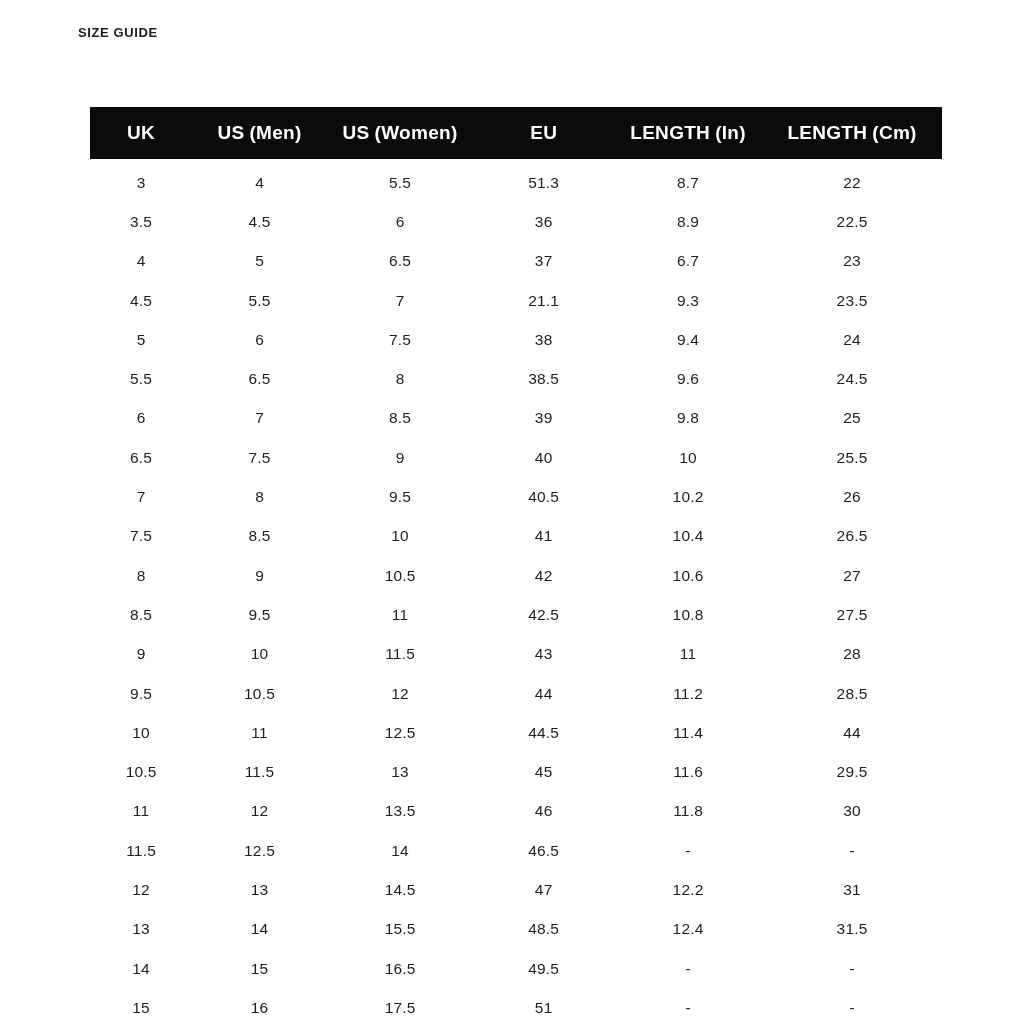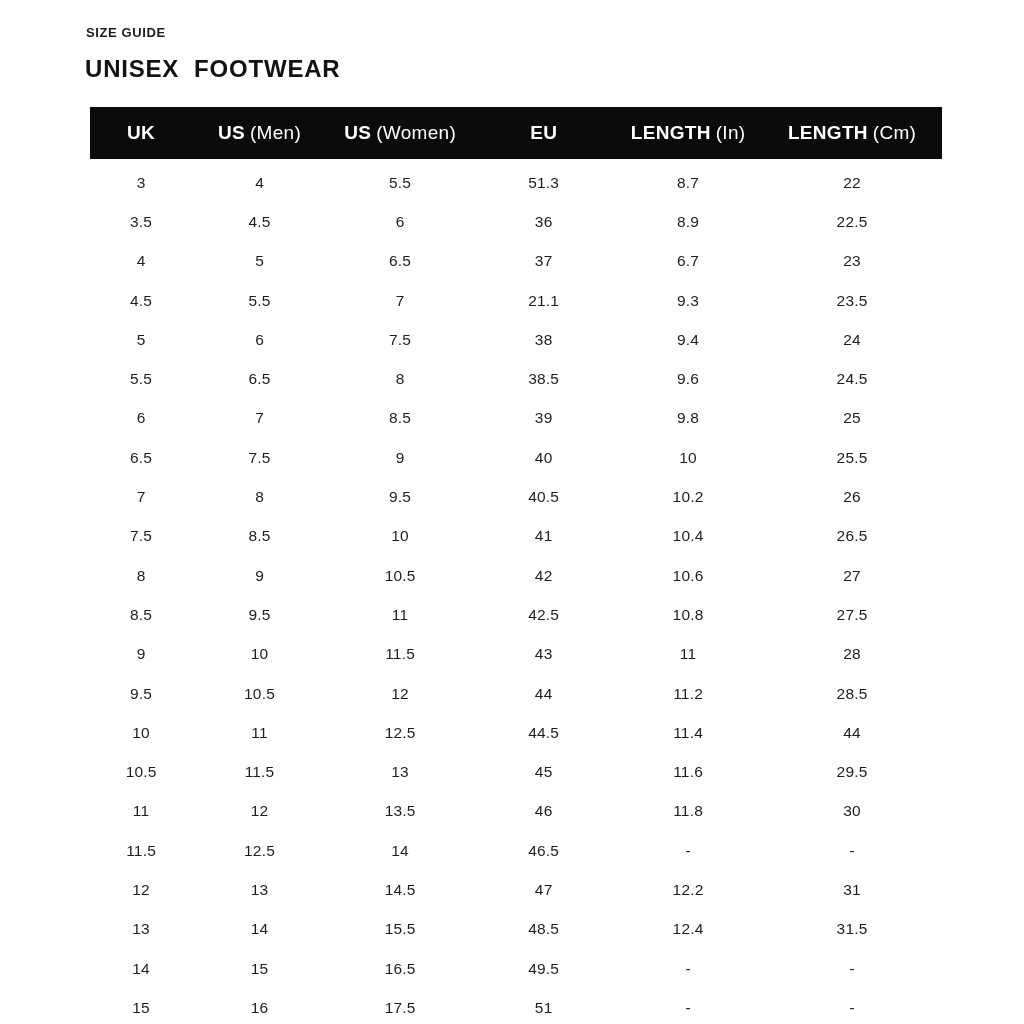--- a/index.html
+++ b/index.html
@@ -13,21 +13,21 @@
   }
   .page {
     position: relative;
     width: 1024px;
     height: 1024px;
     background: #ffffff;
     color: #1e1e1e;
   }
   .eyebrow {
     position: absolute;
-    left: 86px;
+    left: 78px;
     top: 25px;
     font-size: 13px;
     font-weight: 700;
     letter-spacing: 0.6px;
     color: #1d1d1d;
     white-space: pre;
   }
   .title {
     position: absolute;
     left: 85px;
@@ -55,21 +55,21 @@
   }
   .hcell {
     text-align: center;
     color: #ffffff;
     font-size: 19px;
     font-weight: 700;
     letter-spacing: 0.3px;
     white-space: nowrap;
   }
   .th-light {
-    font-weight: 400;
+    font-weight: 700;
     margin-left: 5px;
   }
   .th-light:empty { display: none; }
   .table-body {
     padding-top: 4px;
   }
   .row {
     display: grid;
     grid-template-columns: var(--cols);
     height: 39.3px;
@@ -83,21 +83,20 @@
     letter-spacing: 0.2px;
   }
 </style>
 </head>
 <body>
 
 <div class="page">
 
   <div class="eyebrow">SIZE GUIDE</div>
 
-  <h1 class="title">UNISEX  FOOTWEAR</h1>
 
   <div class="size-table">
 
     <div class="header-row">
       <div class="hcell">
         <span>UK</span>
       </div>
       <div class="hcell">
         <span>US</span><span class="th-light">(Men)</span>
       </div>

